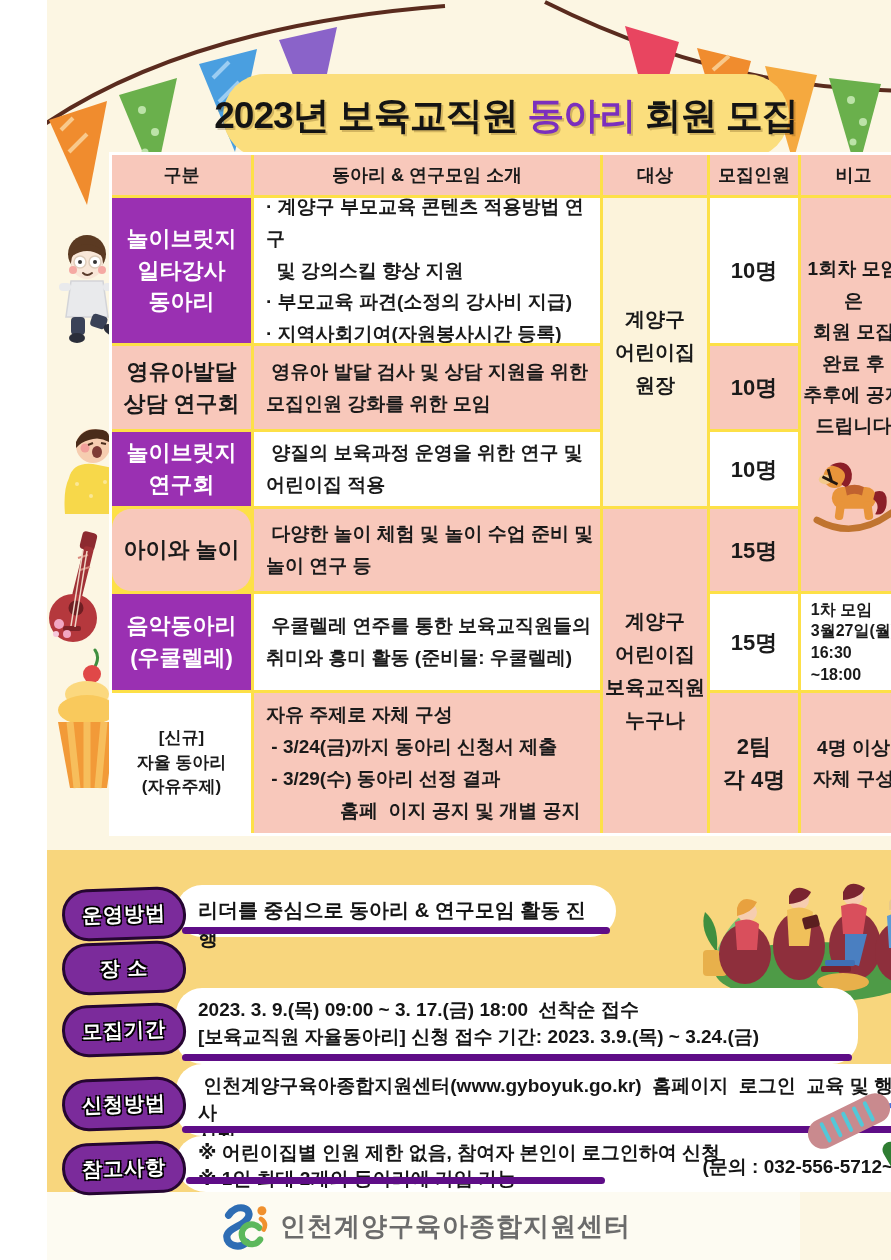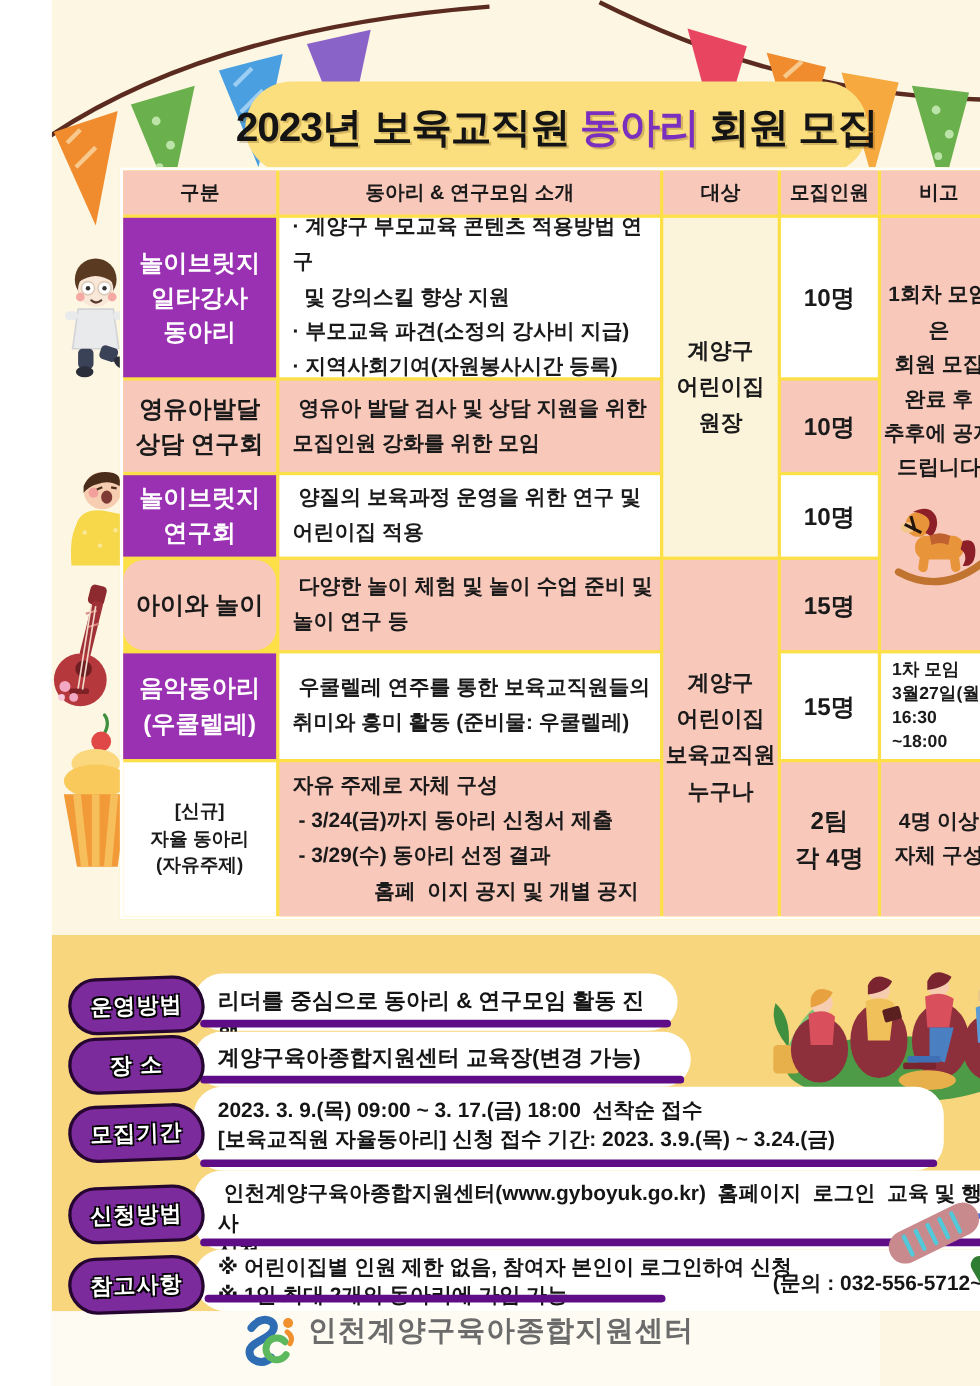--- a/index.html
+++ b/index.html
@@ -38,21 +38,21 @@
     border-radius:26px 30px 24px 28px;display:flex;align-items:center;justify-content:center;transform:rotate(-2deg);z-index:3;}
   .blob span{font-size:20px;font-weight:900;color:#fff;letter-spacing:1px;white-space:nowrap;
     text-shadow:-1.5px -1.5px 0 #000,1.5px -1.5px 0 #000,-1.5px 1.5px 0 #000,1.5px 1.5px 0 #000;}
   .bar{position:absolute;left:129px;background:#fff;border-radius:26px;z-index:2;}
   .bar .txt{font-size:20px;font-weight:700;color:#151515;padding:10px 16px 16px 22px;white-space:pre-wrap;line-height:1.4;}
   .underline{position:absolute;left:6px;right:6px;bottom:3px;height:7px;background:#5E0D87;border-radius:4px;}
   .contact{position:absolute;right:14px;bottom:12px;font-size:19px;font-weight:700;color:#151515;white-space:nowrap;}
 
   
   .footer{position:absolute;left:0;top:1192px;width:753px;height:68px;background:#FDFBF2;
-    display:flex;justify-content:center;gap:10px;}
+    display:flex;align-items:center;justify-content:center;gap:10px;}
   .footer .org{font-size:26px;font-weight:700;color:#6B6B6B;letter-spacing:1px;}
 
   
   .abs{position:absolute;}
   svg{display:block;}
 </style>
 </head>
 <body>
 
 <div class="poster">
@@ -275,24 +275,20 @@
       <div class="bar" style="top:0;width:440px;height:52px;">
         <div class="txt" style="padding-top:11px;">리더를 중심으로 동아리 &amp; 연구모임 활동 진행</div>
         <div class="underline"></div>
       </div>
     </div>
 
     <div class="info-row" style="top:88px;height:50px;">
       <div class="blob" style="top:4px;">
         <span>장 소</span>
       </div>
-      <div class="bar" style="top:0;width:452px;height:50px;">
-        <div class="txt" style="padding-top:10px;">계양구육아종합지원센터 교육장(변경 가능)</div>
-        <div class="underline"></div>
-      </div>
     </div>
 
     <div class="info-row" style="top:138px;height:76px;">
       <div class="blob" style="top:16px;">
         <span>모집기간</span>
       </div>
       <div class="bar" style="top:0;width:682px;height:76px;">
         <div class="txt" style="font-size:19px;padding-top:9px;">2023. 3. 9.(목) 09:00 ~ 3. 17.(금) 18:00  선착순 접수
 [보육교직원 자율동아리] 신청 접수 기간: 2023. 3.9.(목) ~ 3.24.(금)</div>
         <div class="underline"></div>

